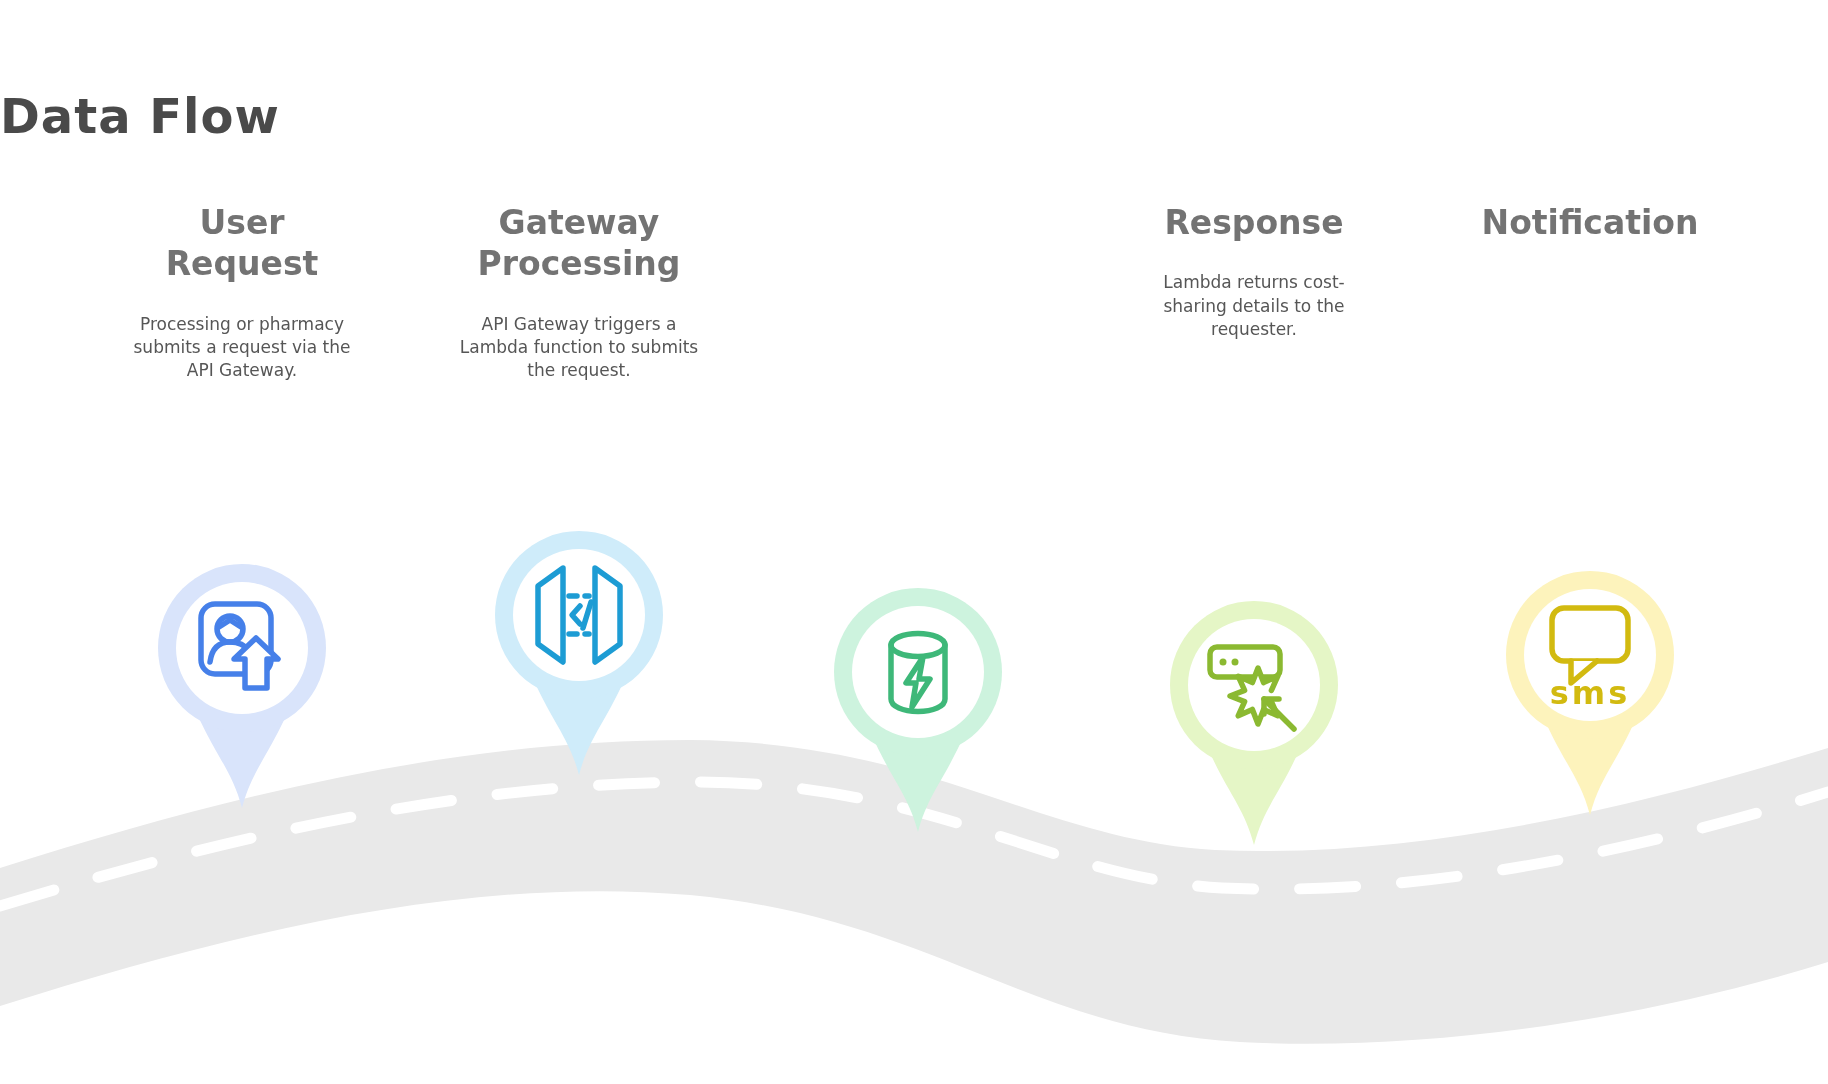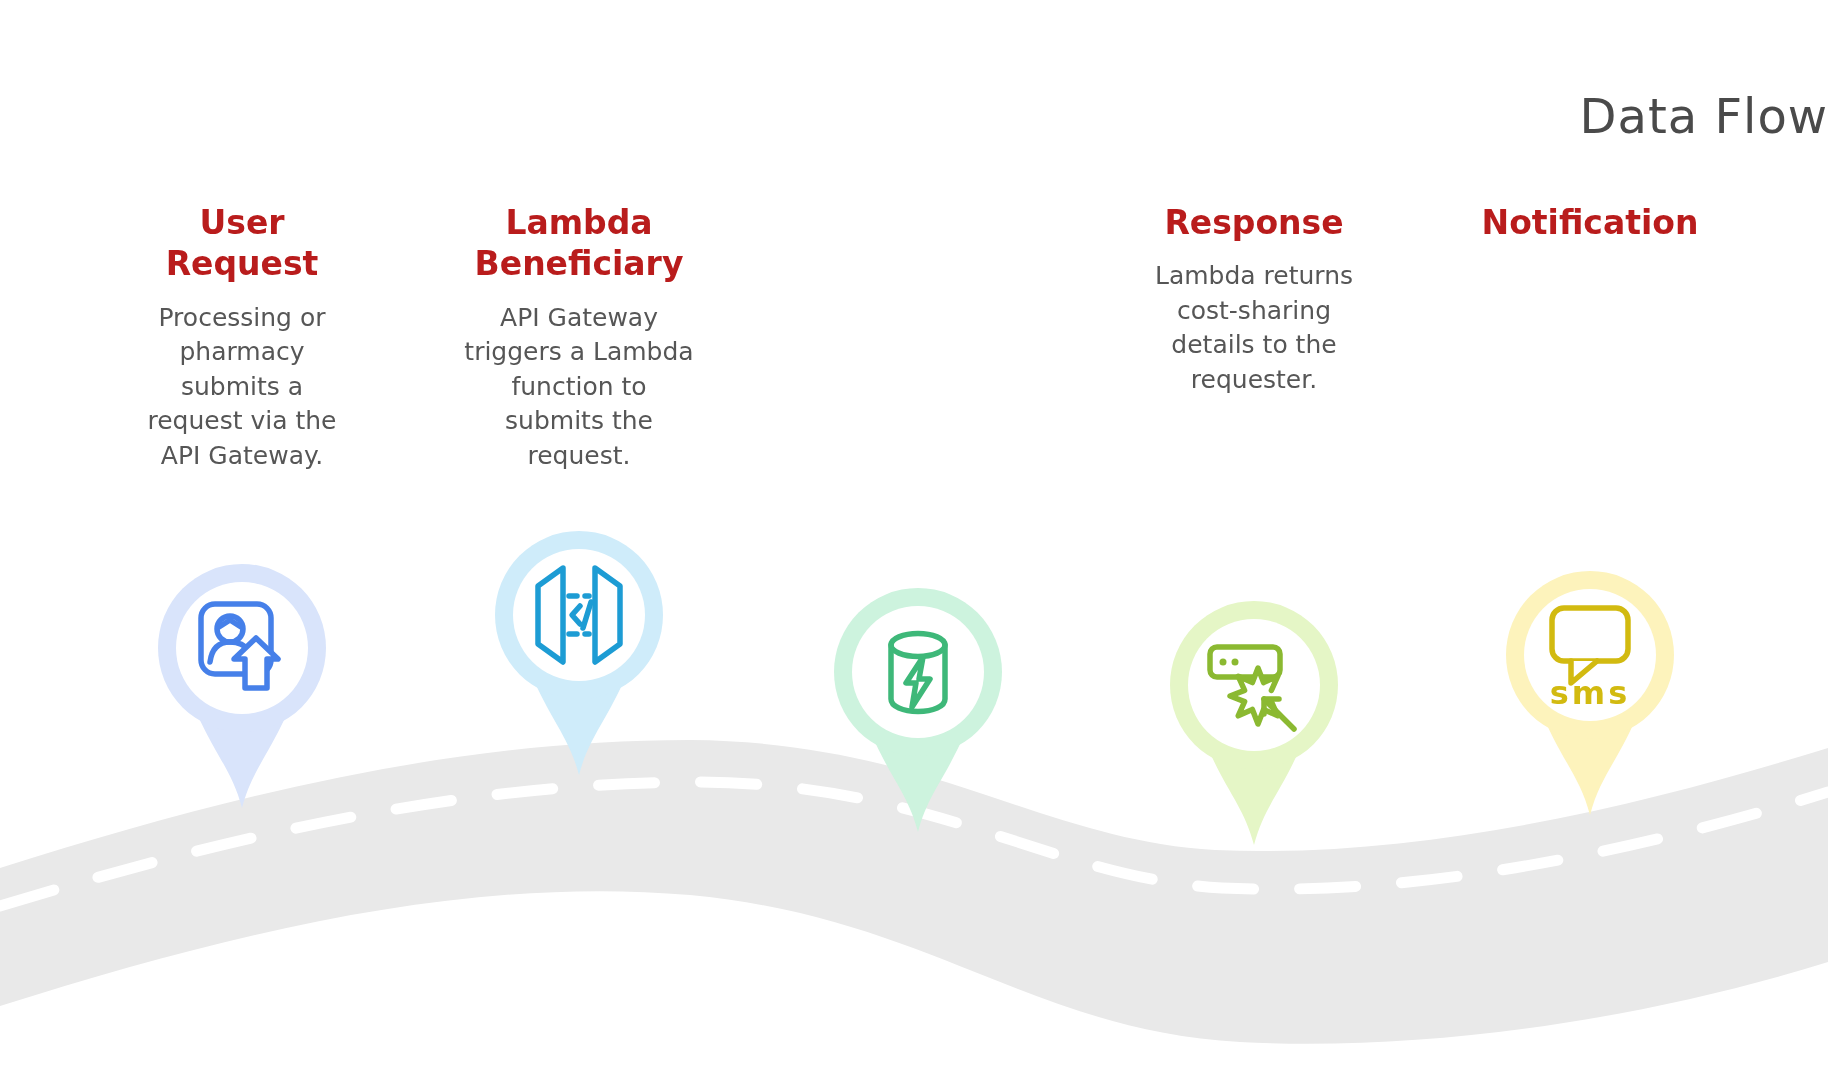--- a/index.html
+++ b/index.html
@@ -2,35 +2,35 @@
 <html><head>
 <meta charset="utf-8">
 <style>
   html,body{margin:0;padding:0;background:#ffffff;}
   #canvas{
     position:relative;width:1828px;height:1084px;background:#ffffff;overflow:hidden;
     font-family:"DejaVu Sans",sans-serif;
   }
   #page-title{
     position:absolute;top:88px;left:0;width:1828px;margin:0;
-    text-align:right;font-size:48px;font-weight:400;color:#4a4a4a;
+    text-align:left;font-size:48px;font-weight:700;color:#4a4a4a;
     letter-spacing:1px;z-index:3;
   }
   #road-svg{position:absolute;left:0;top:0;z-index:1;}
   .pin{position:absolute;z-index:2;}
   .p1{left:147px;top:556px;}
   .p2{left:484px;top:523px;}
   .p3{left:823px;top:580px;}
   .p4{left:1159px;top:593px;}
   .p5{left:1495px;top:563px;}
   .ic{stroke:var(--icon);stroke-width:5.5;stroke-linecap:round;stroke-linejoin:round;fill:none;}
   .ic text{font-family:"DejaVu Sans",sans-serif;font-weight:700;stroke:none;}
   .step{position:absolute;top:202px;z-index:3;text-align:center;color:#565656;}
-  .step h2{margin:0 auto 16px auto;font-size:33px;font-weight:700;color:#b91c1c;line-height:1.25;}
-  .step p{margin:0;font-size:25px;line-height:1.38;}
+  .step h2{margin:0 auto 28px auto;font-size:33px;font-weight:700;color:#737373;line-height:1.25;}
+  .step p{margin:0;font-size:17px;line-height:1.38;}
   .s1{left:132px;width:220px;}
   .s2{left:459px;width:240px;}
   .s3{left:783px;width:270px;}
   .s3 h2{max-width:190px;}
   .s4{left:1140px;width:228px;}
   .s5{left:1472px;width:236px;}
 </style>
 </head>
 <body>
 
@@ -52,21 +52,21 @@
              C 240,833 470,782 700,782
              C 940,784 1050,878 1222,888
              C 1436,898 1668,842 1828,792" stroke="#ffffff"></path>
   </svg>
 
   <div class="step s1">
     <h2>User Request</h2>
     <p>Processing or pharmacy submits a request via the API Gateway.</p>
   </div>
   <div class="step s2">
-    <h2>Lambda Beneficiary</h2>
+    <h2>Gateway Processing</h2>
     <p>API Gateway triggers a Lambda function to submits the request.</p>
   </div>
   <div class="step s4">
     <h2>Response</h2>
     <p>Lambda returns cost-sharing details to the requester.</p>
   </div>
   <div class="step s5">
     <h2>Notification</h2>
   </div>
 

